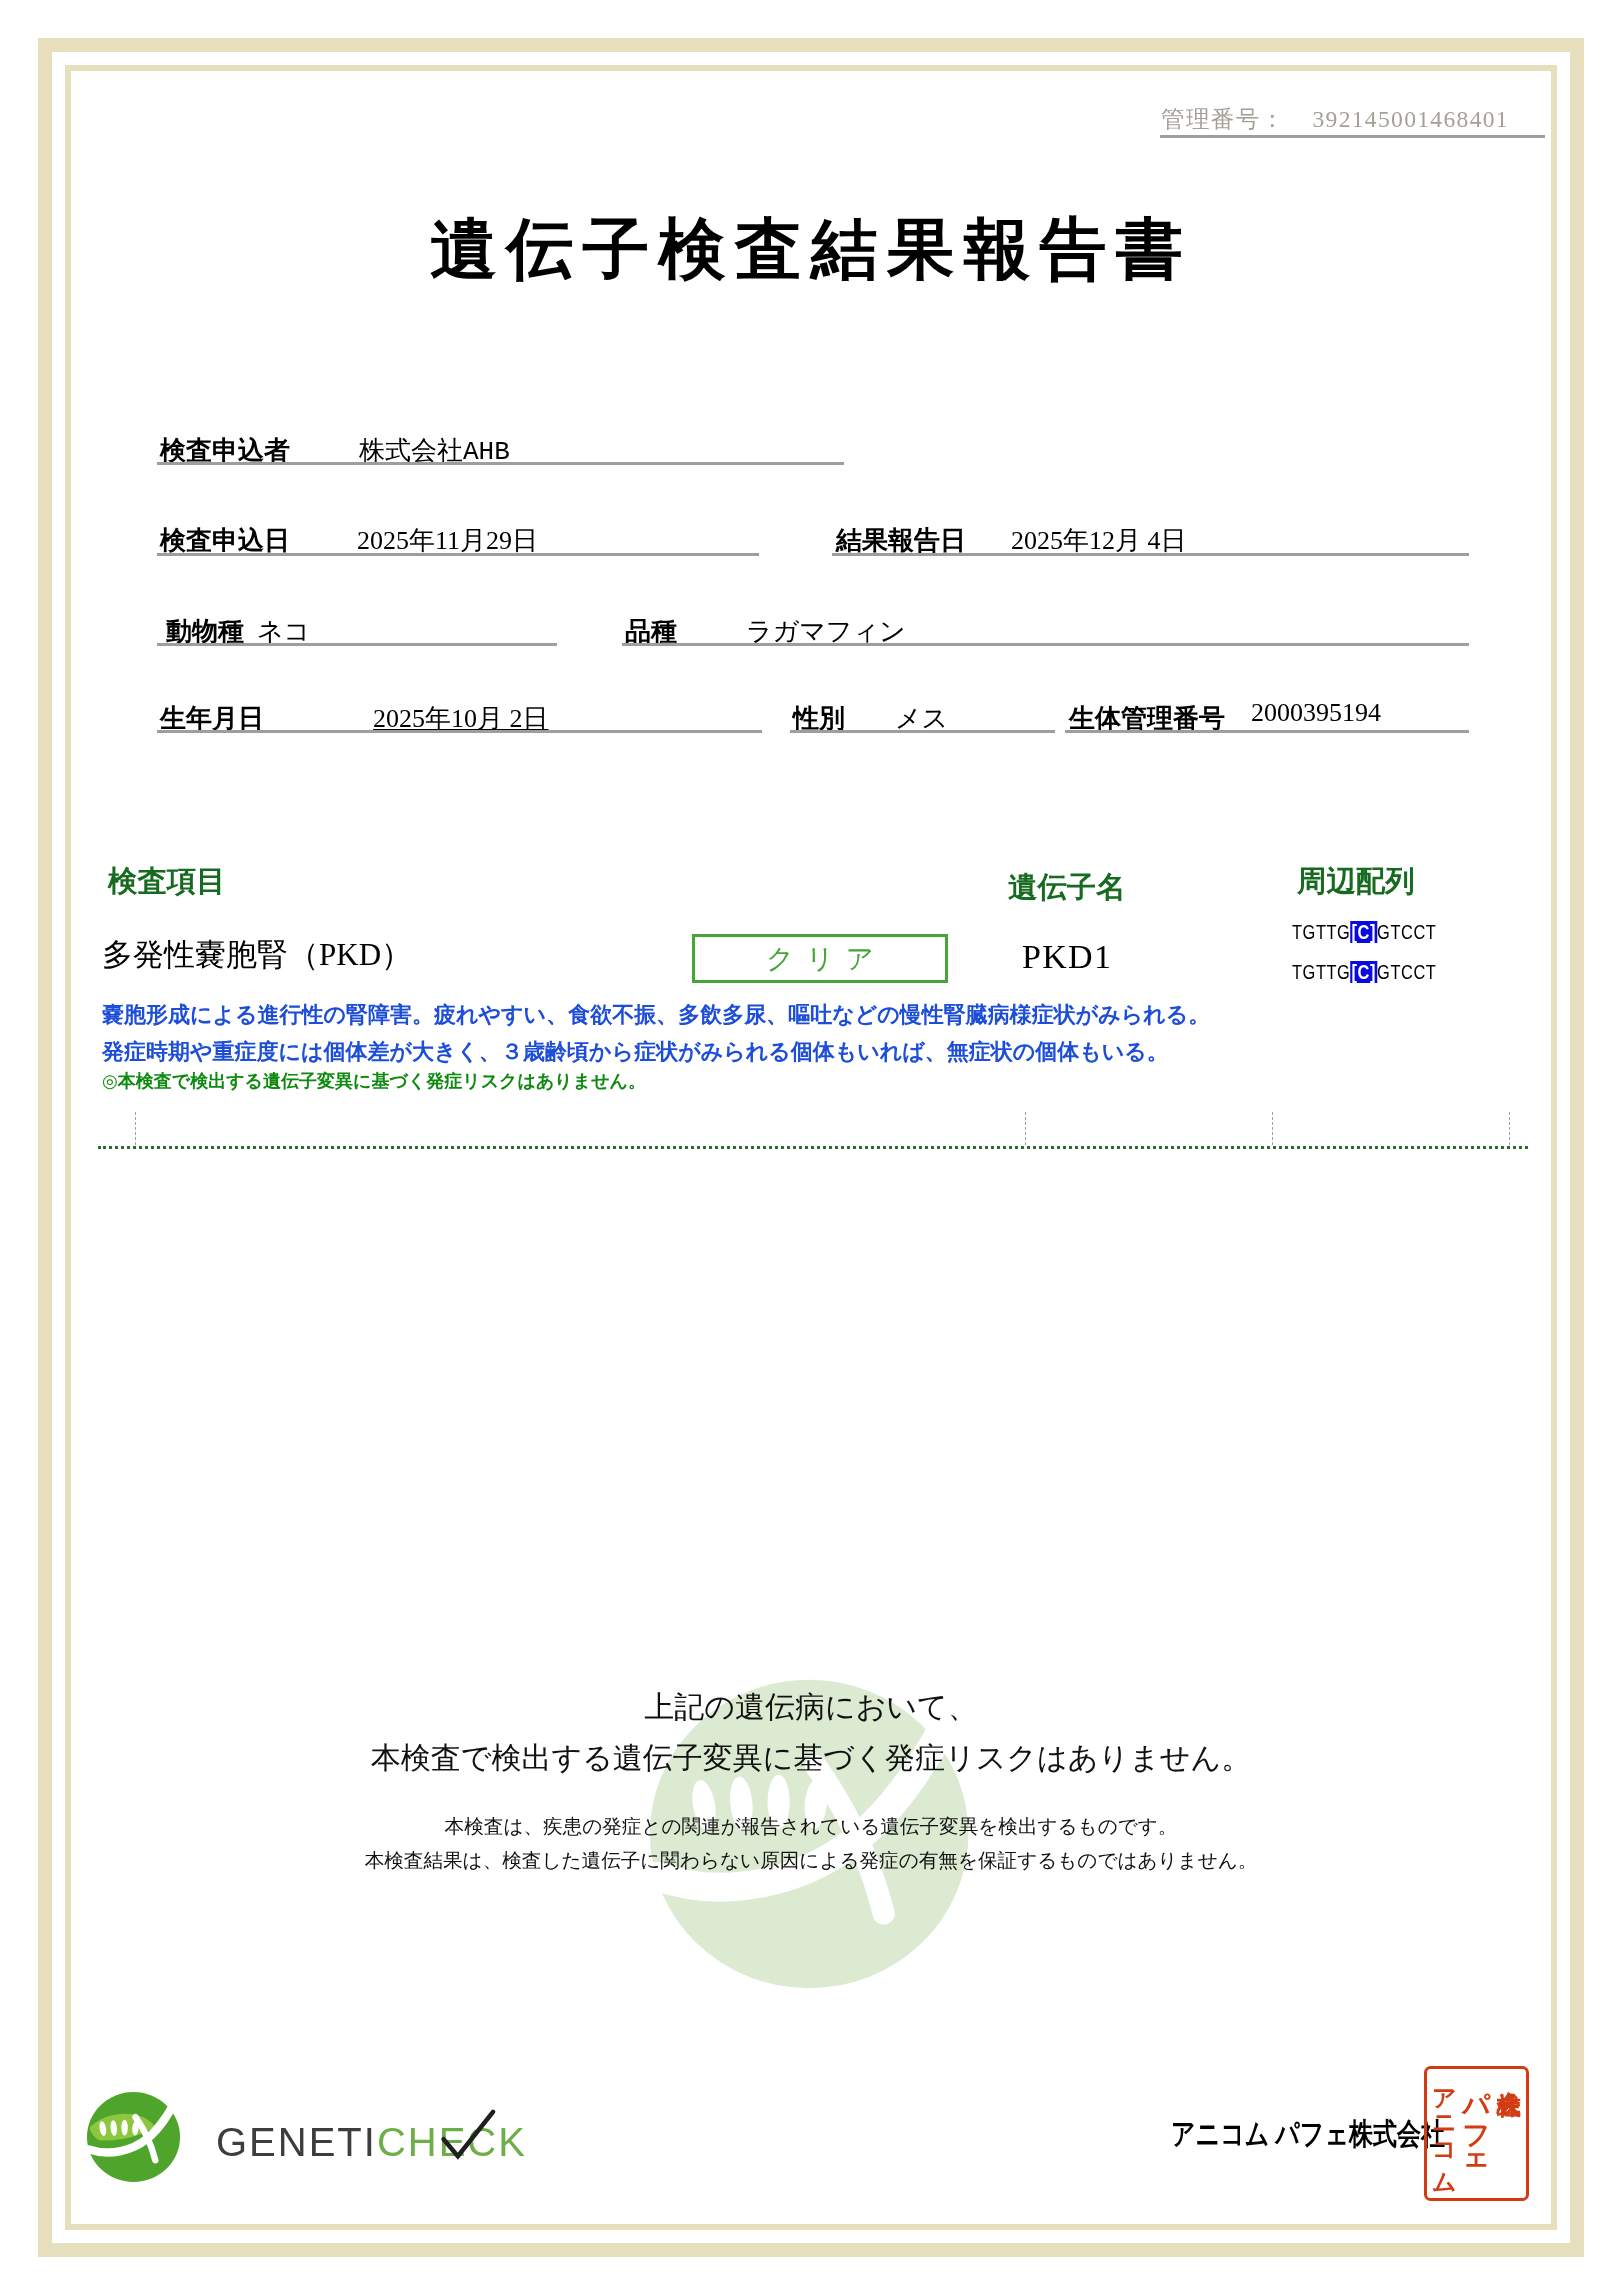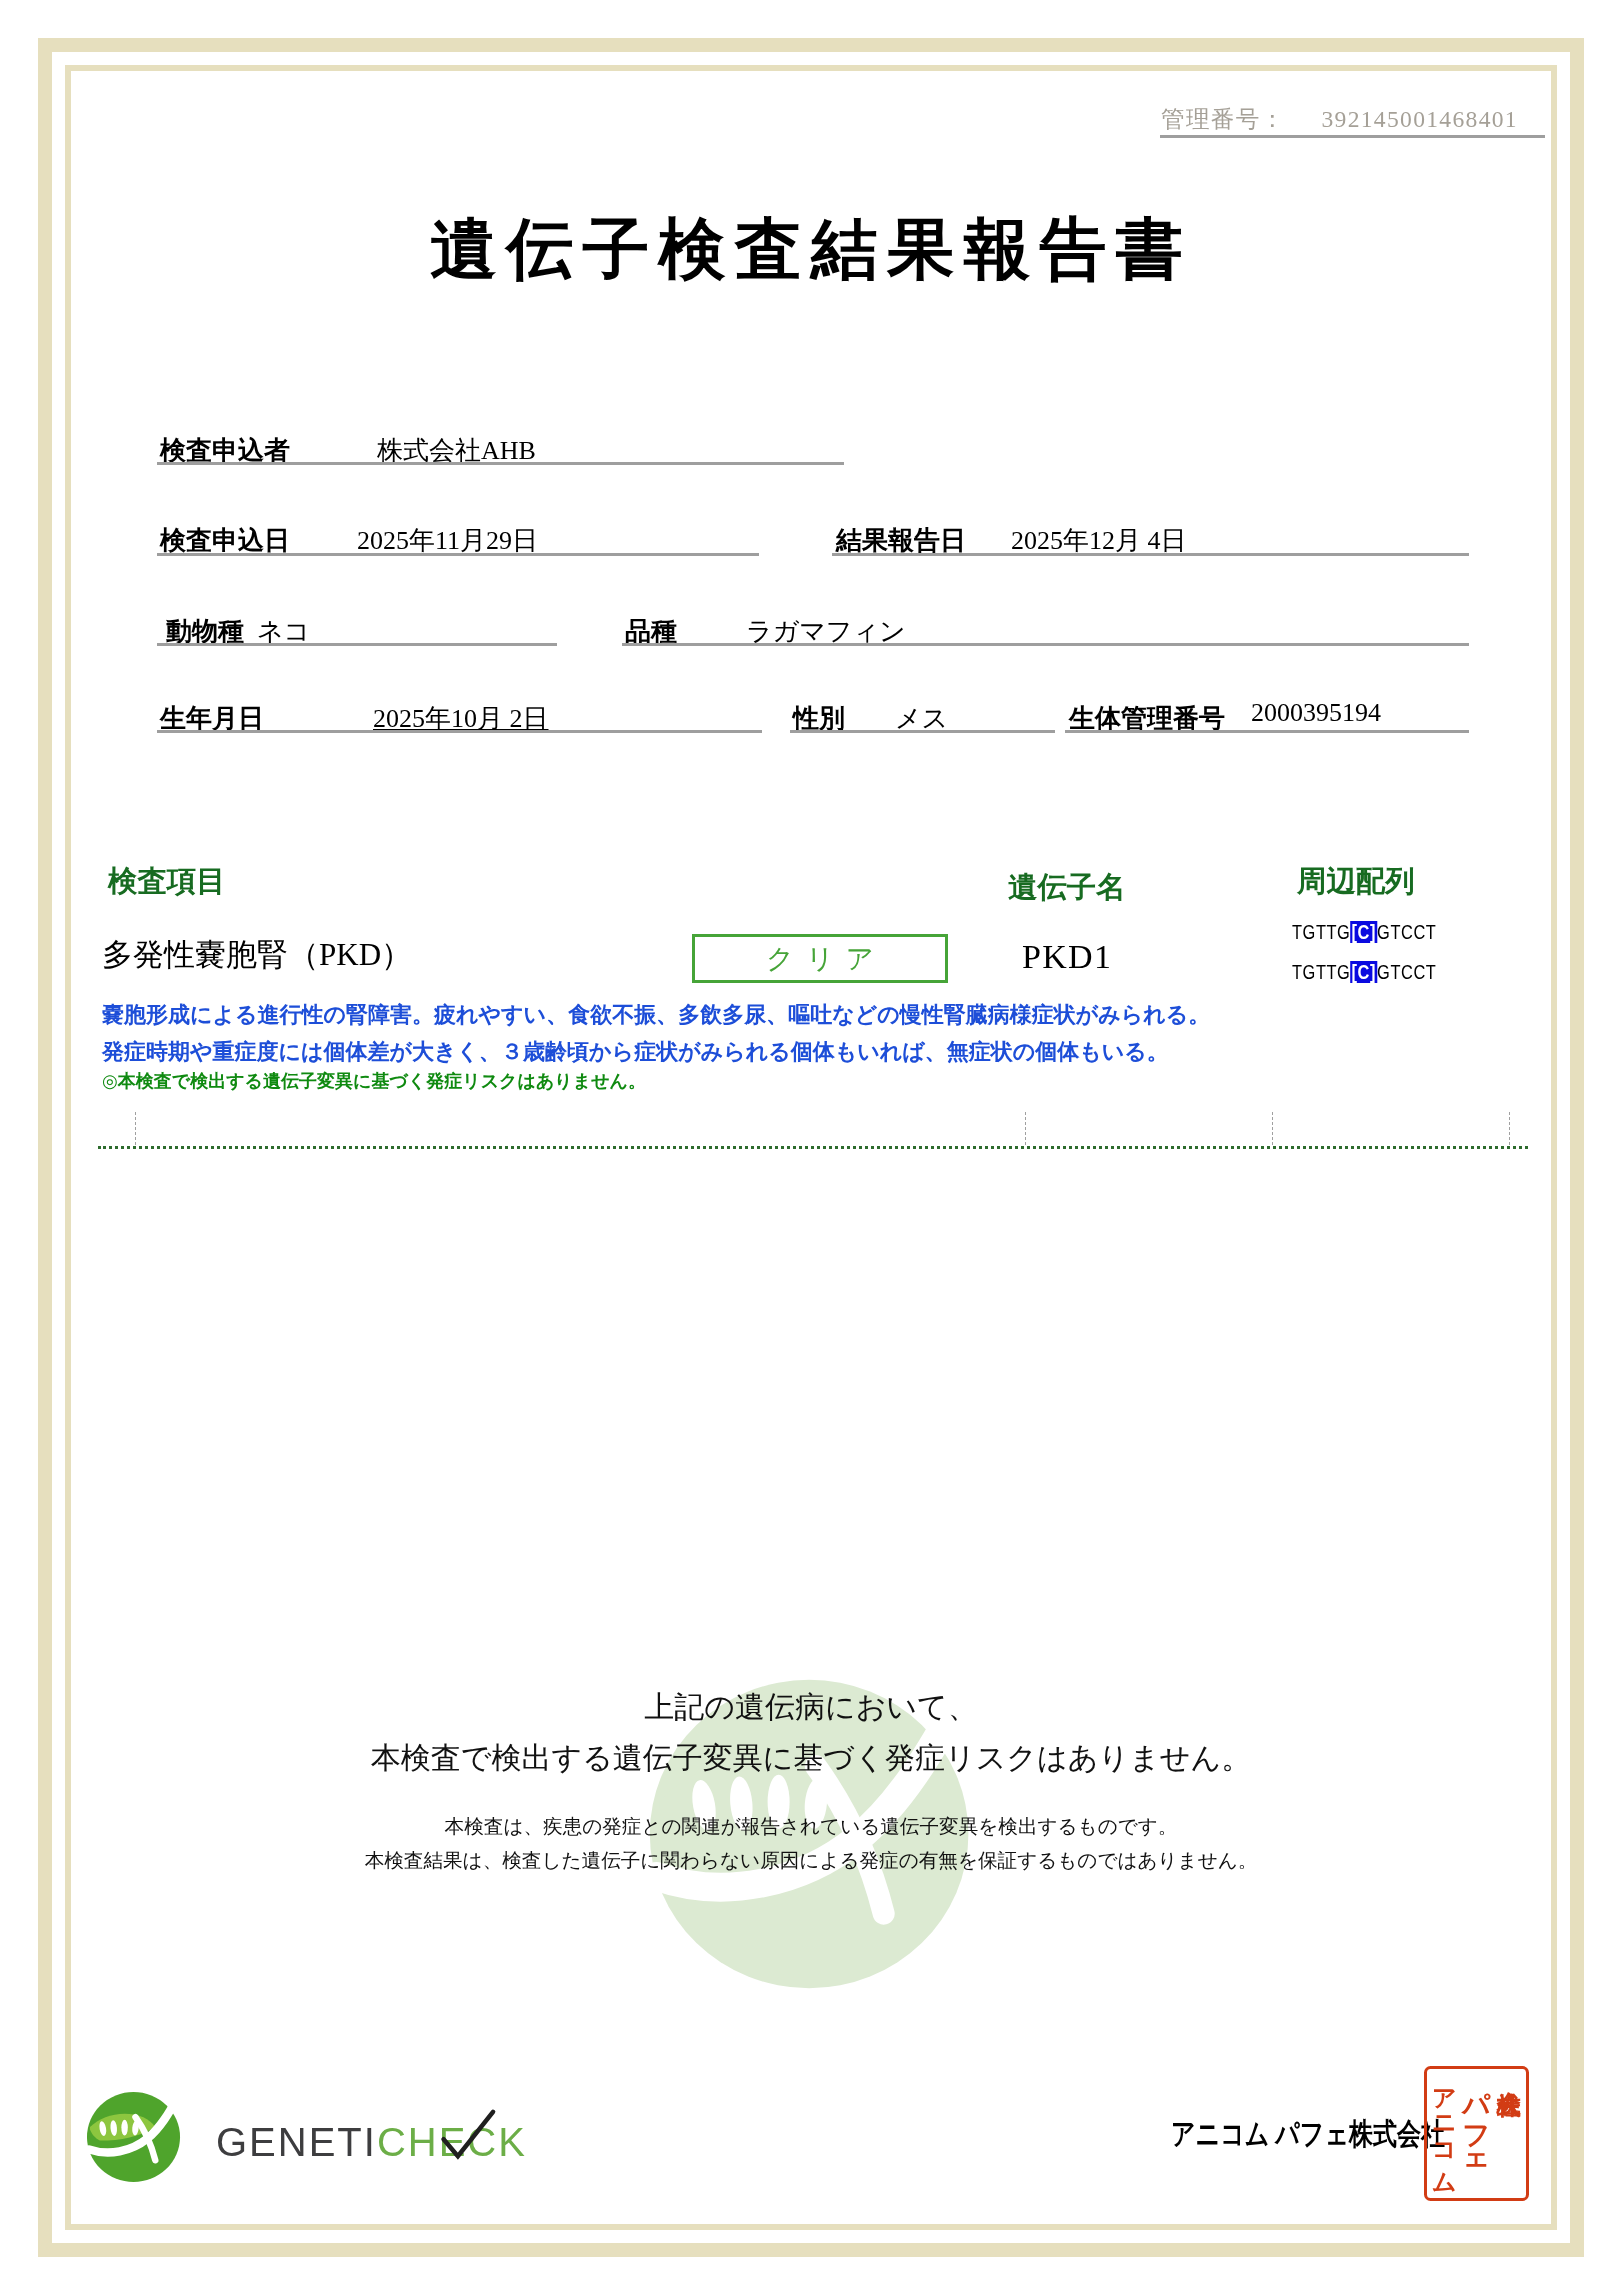--- a/index.html
+++ b/index.html
@@ -12,21 +12,21 @@
 
   
   .frame-outer{position:absolute;left:38px;top:38px;right:38px;bottom:38px;
     border:14.4px solid var(--frame);}
   .frame-inner{position:absolute;left:65px;top:65px;right:65px;bottom:65px;
     border:6.5px solid var(--frame);}
 
   
   .mgmt{left:1161px;top:103px;width:383px;font-size:23.6px;color:var(--muted_gray);
     letter-spacing:1.3px;white-space:nowrap;}
-  .mgmt .num{margin-left:36px;}
+  .mgmt .num{margin-left:27px;}
   .mgmt-line{left:1160px;top:135px;width:385px;height:3.3px;background:var(--line_gray);}
   .doc-title{left:0;right:0;top:204px;text-align:center;font-size:67px;font-weight:bold;
     letter-spacing:9.2px;color:#000;}
 
   
   .flabel{font-size:26px;font-weight:bold;color:#000;white-space:nowrap;}
   .fvalue{font-size:26px;color:#000;white-space:nowrap;}
   .fline{height:3.3px;background:var(--line_gray);}
 
   
@@ -85,21 +85,21 @@
 <div class="frame-inner"></div>
 
 <div class="abs mgmt">
   <span>管理番号：</span><span class="num">392145001468401</span>
 </div>
 <div class="abs mgmt-line"></div>
 
 <div class="abs doc-title">遺伝子検査結果報告書</div>
 
 <div class="abs flabel" style="left:160px;top:433px;">検査申込者</div>
-<div class="abs fvalue" style="left:377px;top:433px;">株式会社AHB</div>
+<div class="abs fvalue" style="left:359px;top:433px;font-family:Liberation Mono, monospace;">株式会社AHB</div>
 <div class="abs fline" style="left:157px;top:462px;width:687px;"></div>
 
 <div class="abs flabel" style="left:160px;top:523px;">検査申込日</div>
 <div class="abs fvalue" style="left:357px;top:523px;">2025年11月29日</div>
 <div class="abs fline" style="left:157px;top:553px;width:602px;"></div>
 <div class="abs flabel" style="left:836px;top:523px;">結果報告日</div>
 <div class="abs fvalue" style="left:1011px;top:523px;">2025年12月 4日</div>
 <div class="abs fline" style="left:832px;top:553px;width:637px;"></div>
 
 <div class="abs flabel" style="left:166px;top:614px;">動物種</div>

